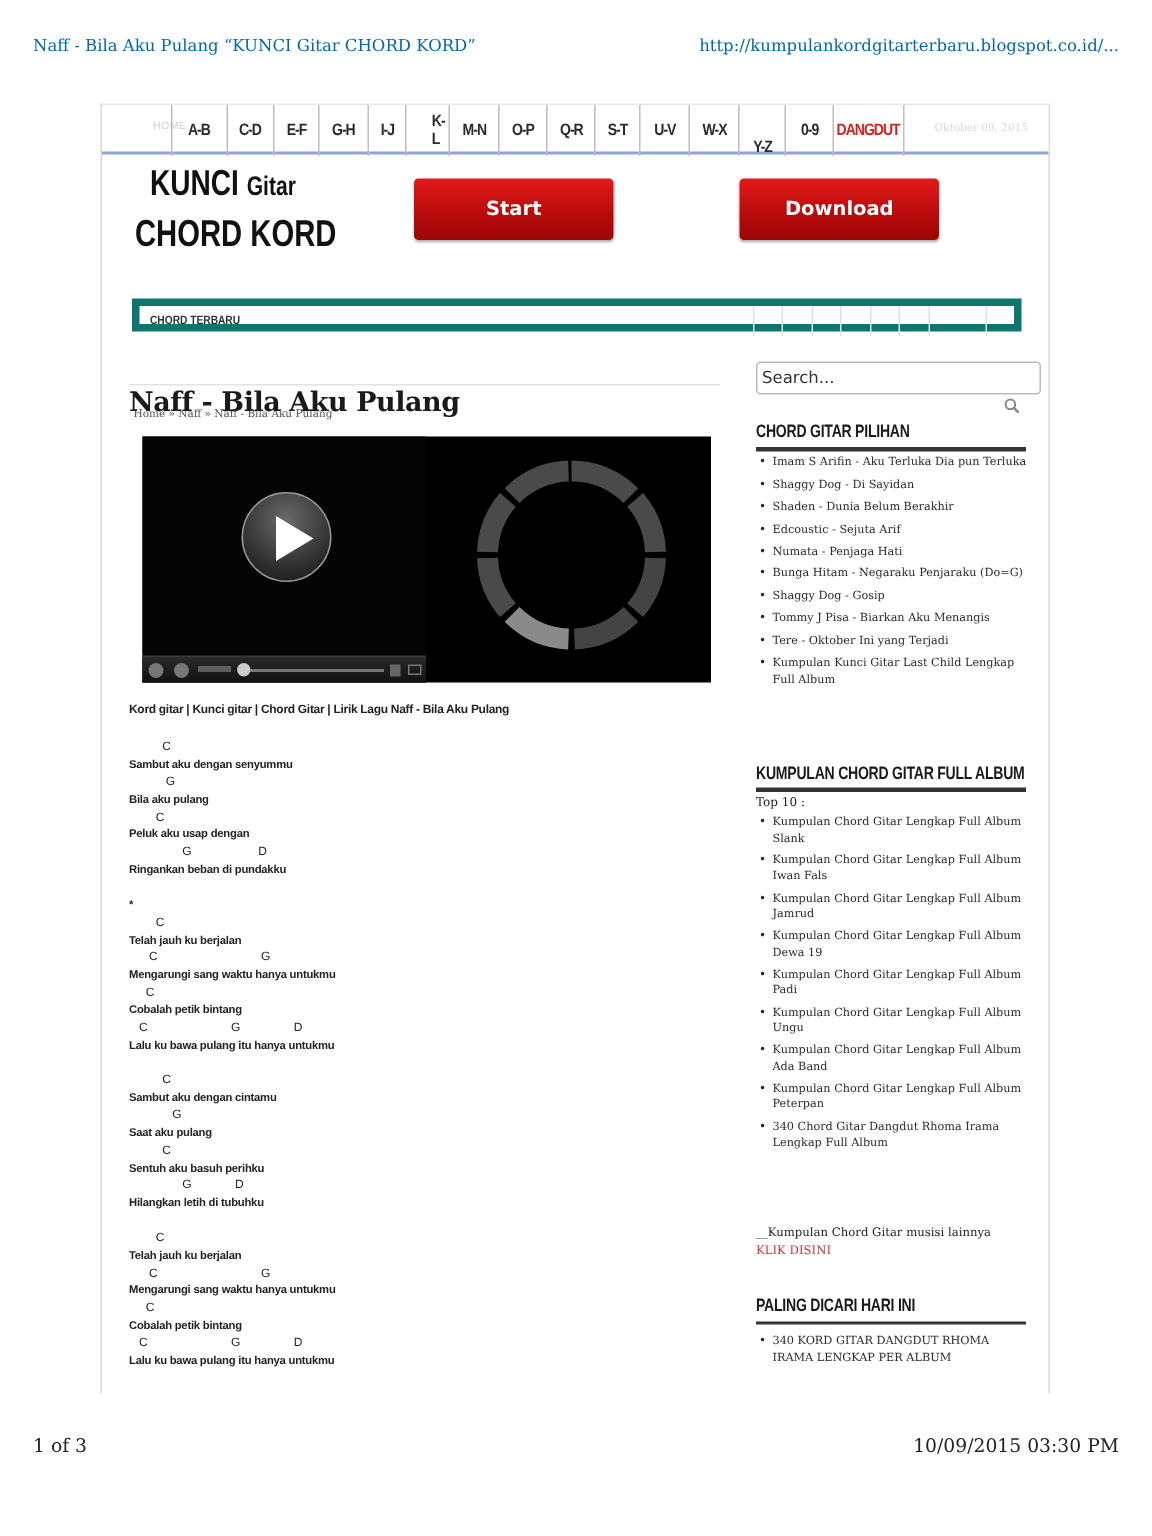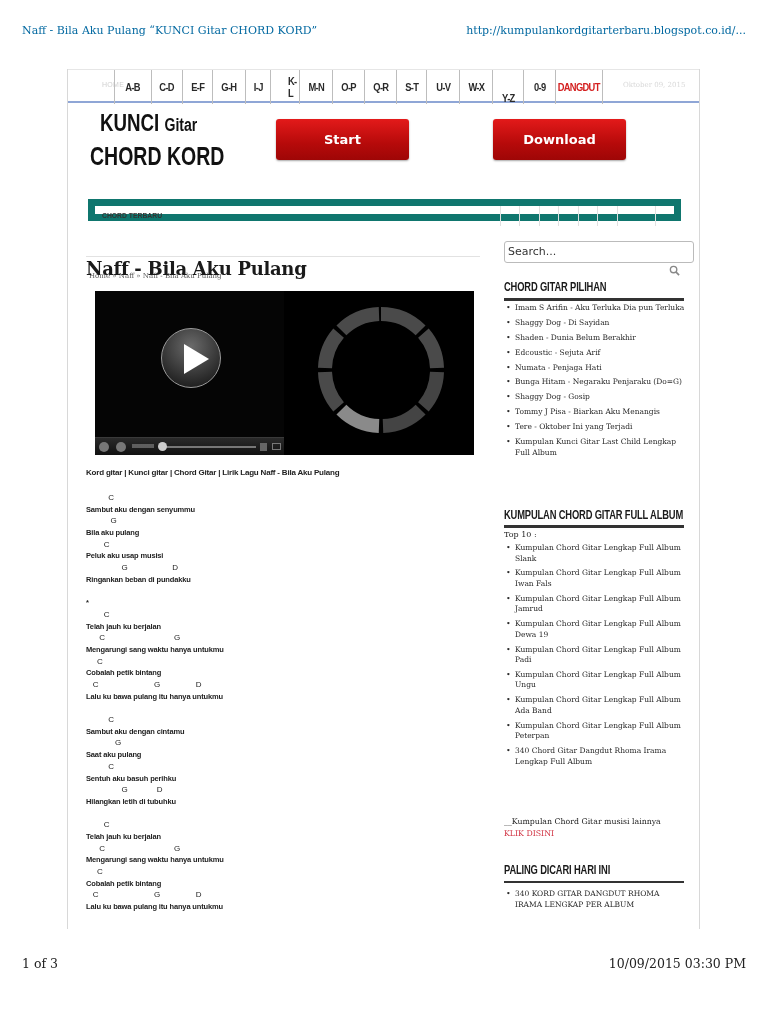--- a/index.html
+++ b/index.html
@@ -30,21 +30,21 @@
   .logo { position: absolute; left: 22px; top: 40px; font-family: "Liberation Sans", sans-serif; font-weight: bold; color: #111; line-height: 1; }
   .logo .l1 { position: absolute; left: 10px; top: 2px; font-size: 24px; white-space: nowrap; transform: scaleX(0.78); transform-origin: left; }
   .logo .l1 .gitar { font-size: 18px; }
   .logo .l2 { position: absolute; left: 0; top: 35px; font-size: 25px; white-space: nowrap; transform: scaleX(0.78); transform-origin: left; }
 
   .red-btn { position: absolute; top: 50px; height: 41px; width: 133px; border-radius: 3px; background: linear-gradient(#e31a1a, #b60a0a 60%, #9e0606); box-shadow: 0 1px 2px rgba(0,0,0,0.35); color: #fff; font-family: "DejaVu Sans", sans-serif; font-weight: bold; font-size: 13px; display: flex; align-items: center; justify-content: center; }
   .btn-start { left: 208px; }
   .btn-download { left: 425px; }
 
   
-  .cterbaru { position: absolute; left: 20px; top: 130px; width: 593px; height: 22px; border: 7px solid #0f766e; background: #fff; }
+  .cterbaru { position: absolute; left: 20px; top: 130px; width: 593px; height: 22px; border: 5px solid #0f766e; background: #fff; }
   .cterbaru .label { position: absolute; left: 7px; top: 5px; font-family: "Liberation Sans", sans-serif; font-weight: bold; font-size: 8px; color: #333; transform: scaleX(0.85); transform-origin: left; }
   .cterbaru .cells { position: absolute; right: 0; top: 0; height: 20px; display: flex; }
   .cterbaru .cell { width: 19.5px; height: 20px; border-left: 1px solid #e0e0e0; }
   .cterbaru .cell.wide { width: 38px; }
 
   
   .breadcrumb { position: absolute; left: 21px; top: 175px; font-family: "DejaVu Serif", serif; font-size: 7px; color: #555; white-space: nowrap; margin-top: 28px; }
   .bc-divider { position: absolute; left: 18px; top: 187px; width: 394px; height: 1px; background: #e2e2e2; }
   .post-title { position: absolute; left: 18px; top: 189px; font-family: "DejaVu Serif", serif; font-size: 18px; color: #1a1a1a; white-space: nowrap; letter-spacing: -0.3px; }
 
@@ -198,21 +198,21 @@
     </svg>
   </div>
 
   <div class="kord-line">Kord gitar | Kunci gitar | Chord Gitar | Lirik Lagu Naff - Bila Aku Pulang</div>
   <div class="lyrics" id="lyrics">
       <div class="ln chord">          C</div>
       <div class="ln text">Sambut aku dengan senyummu</div>
       <div class="ln chord">           G</div>
       <div class="ln text">Bila aku pulang</div>
       <div class="ln chord">        C</div>
-      <div class="ln text">Peluk aku usap musisi</div>
+      <div class="ln text">Peluk aku usap dengan</div>
       <div class="ln chord">                G                    D</div>
       <div class="ln text">Ringankan beban di pundakku</div>
       <div class="ln blank"></div>
       <div class="ln text">*</div>
       <div class="ln chord">        C</div>
       <div class="ln text">Telah jauh ku berjalan</div>
       <div class="ln chord">      C                               G</div>
       <div class="ln text">Mengarungi sang waktu hanya untukmu</div>
       <div class="ln chord">     C</div>
       <div class="ln text">Cobalah petik bintang</div>

